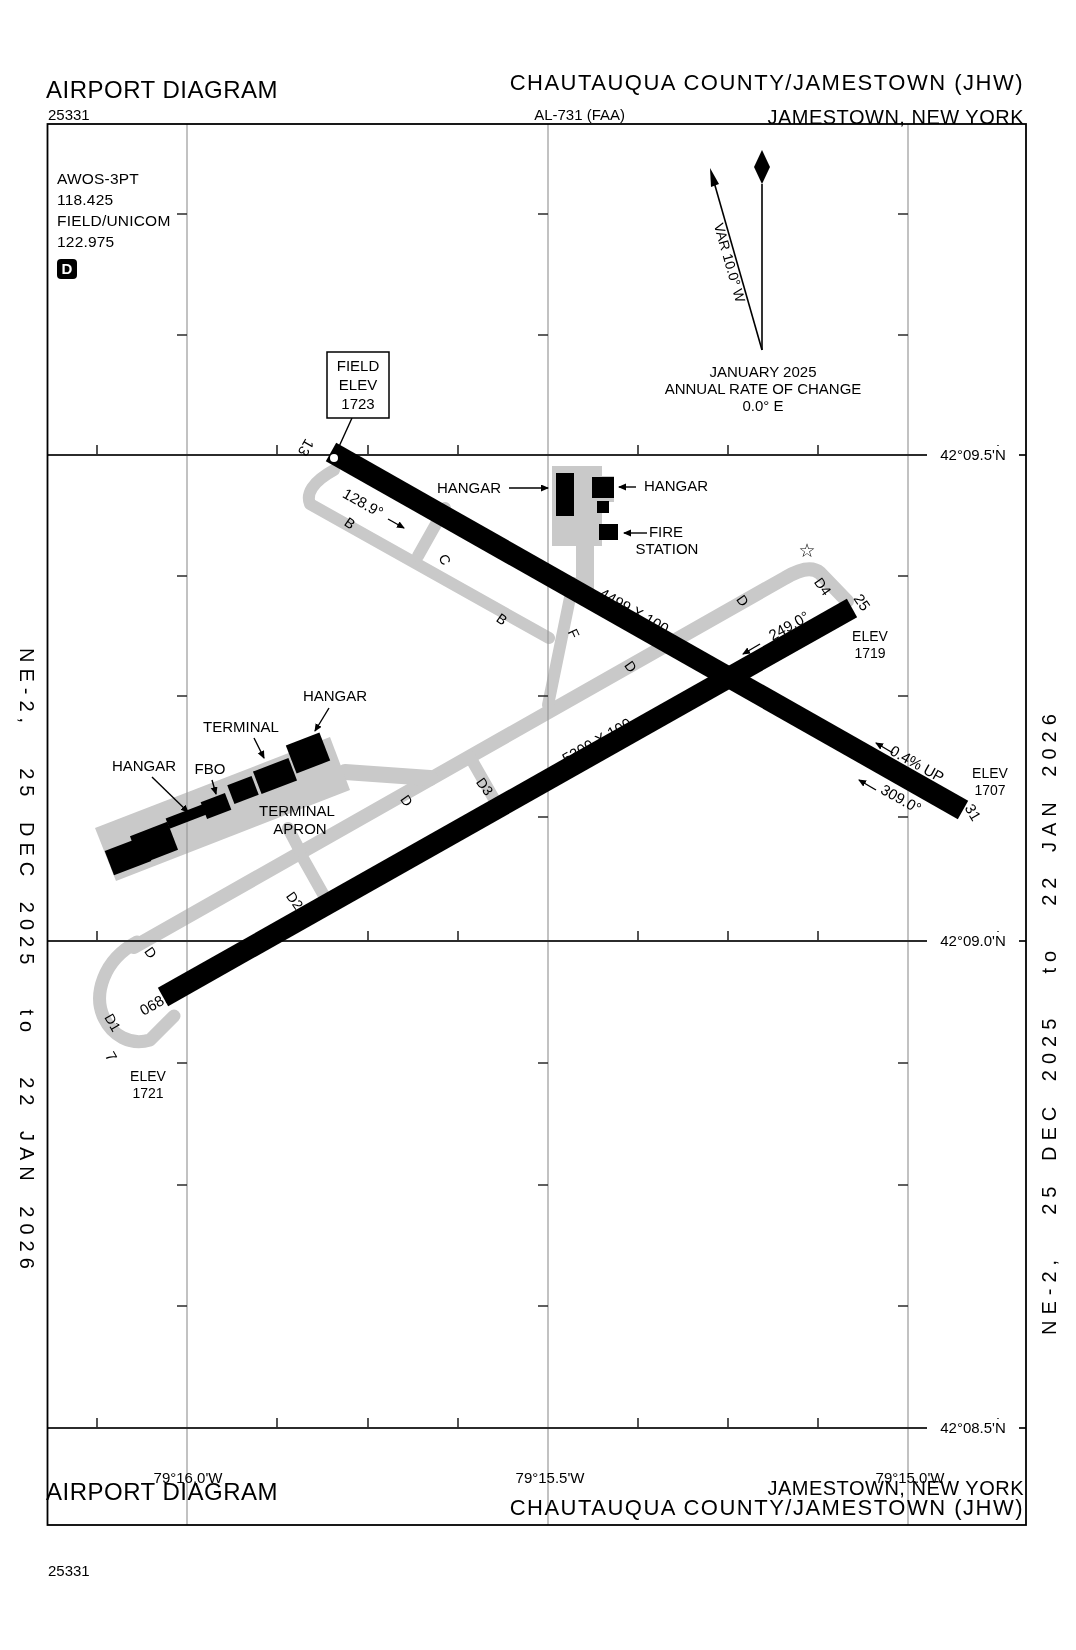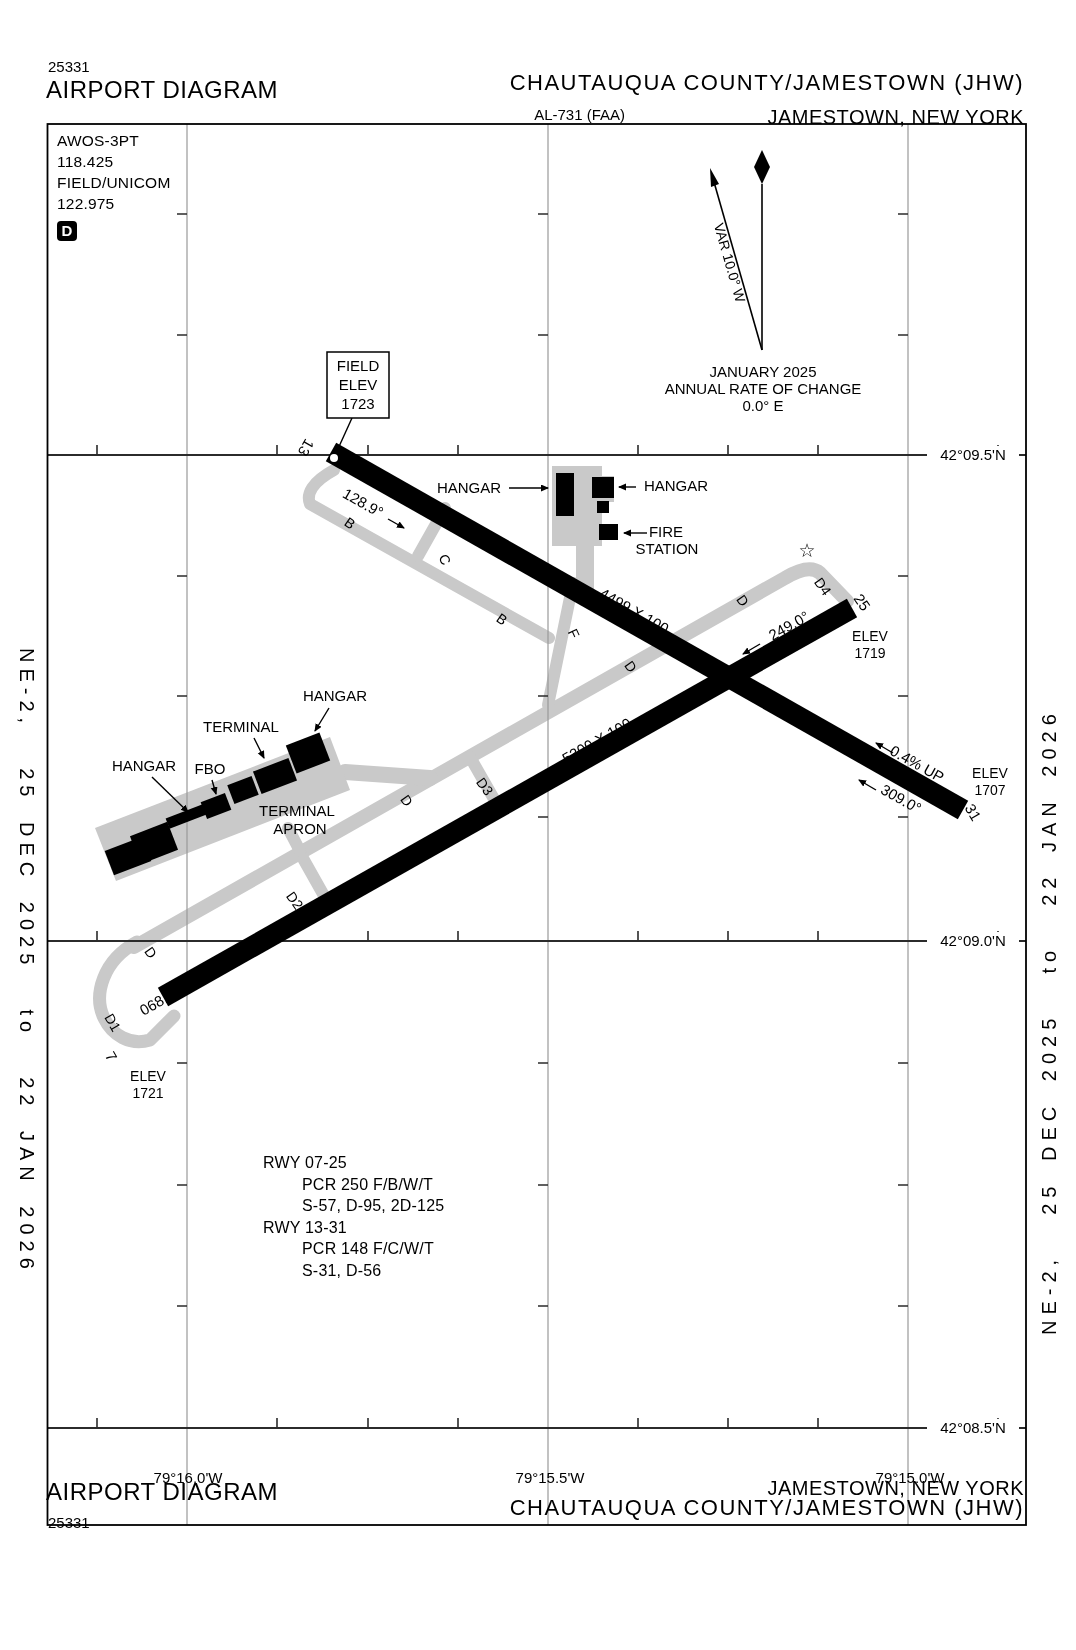--- a/index.html
+++ b/index.html
@@ -1,24 +1,24 @@
 <!DOCTYPE html>
 <html><head>
 <meta charset="utf-8">
 <style>
   html,body{margin:0;padding:0;background:#fff;}
   .page{position:relative;width:1076px;height:1650px;background:#fff;
         font-family:"Liberation Sans",sans-serif;color:#000;overflow:hidden;}
   .abs{position:absolute;}
-  .chartnum{font-size:15px;}
+  .chartnum{font-size:15px;margin-top:48px;}
   .bigtitle{font-size:24px;letter-spacing:.5px;}
   .aptname{font-size:22px;letter-spacing:1.5px;white-space:nowrap;}
   .citystate{font-size:20px;letter-spacing:.5px;white-space:nowrap;}
   .alnum{font-size:15px;text-align:right;}
-  .comms{font-size:15.5px;line-height:21px;letter-spacing:.2px;}
+  .comms{font-size:15.5px;line-height:21px;letter-spacing:.2px;margin-top:38px;}
   .dsym{width:20px;height:20px;background:#000;border-radius:4px;color:#fff;
         font-weight:bold;font-size:15px;text-align:center;line-height:20px;margin-top:7px;}
   .rwydata{font-size:16px;line-height:21.5px;letter-spacing:.2px;}
   .rwydata .ind{padding-left:39px;}
   .edgenote{font-size:20px;letter-spacing:6px;word-spacing:8px;white-space:pre;
             transform-origin:0 0;}
   .edgeL{transform:rotate(90deg);}
   .edgeR{transform:rotate(-90deg);}
   svg text{fill:#000;font-family:"Liberation Sans",sans-serif;} .t14{font-size:14px;} .t15{font-size:15px;}
 </style>
@@ -213,28 +213,20 @@
   <div class="abs citystate" style="right:52px;top:106px;">JAMESTOWN, NEW YORK</div>
 
   <div class="abs comms" style="left:57px;top:130px;">
     <div>AWOS-3PT</div>
     <div>118.425</div>
     <div>FIELD/UNICOM</div>
     <div>122.975</div>
     <div class="dsym">D</div>
   </div>
 
-  <div class="abs rwydata" style="left:263px;top:1152px;">
-    <div>RWY 07-25</div>
-    <div class="ind">PCR 250 F/B/W/T</div>
-    <div class="ind">S-57, D-95, 2D-125</div>
-    <div>RWY 13-31</div>
-    <div class="ind">PCR 148 F/C/W/T</div>
-    <div class="ind">S-31, D-56</div>
-  </div>
 
   <div class="abs edgenote edgeL" style="left:38px;top:648px;">NE-2,  25 DEC 2025  to  22 JAN 2026</div>
   <div class="abs edgenote edgeR" style="left:1038px;top:1335px;">NE-2,  25 DEC 2025  to  22 JAN 2026</div>
 
   <div class="abs citystate" style="right:52px;top:1477px;">JAMESTOWN, NEW YORK</div>
   <div class="abs aptname" style="right:52px;top:1495px;">CHAUTAUQUA COUNTY/JAMESTOWN (JHW)</div>
   <div class="abs bigtitle" style="left:46px;top:1478px;">AIRPORT DIAGRAM</div>
   <div class="abs chartnum" style="left:48px;top:1514px;">25331</div>
 
 </div>

